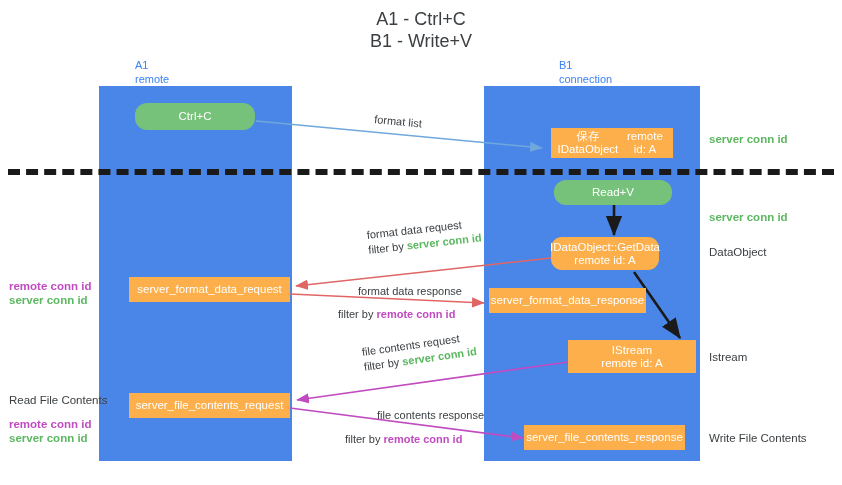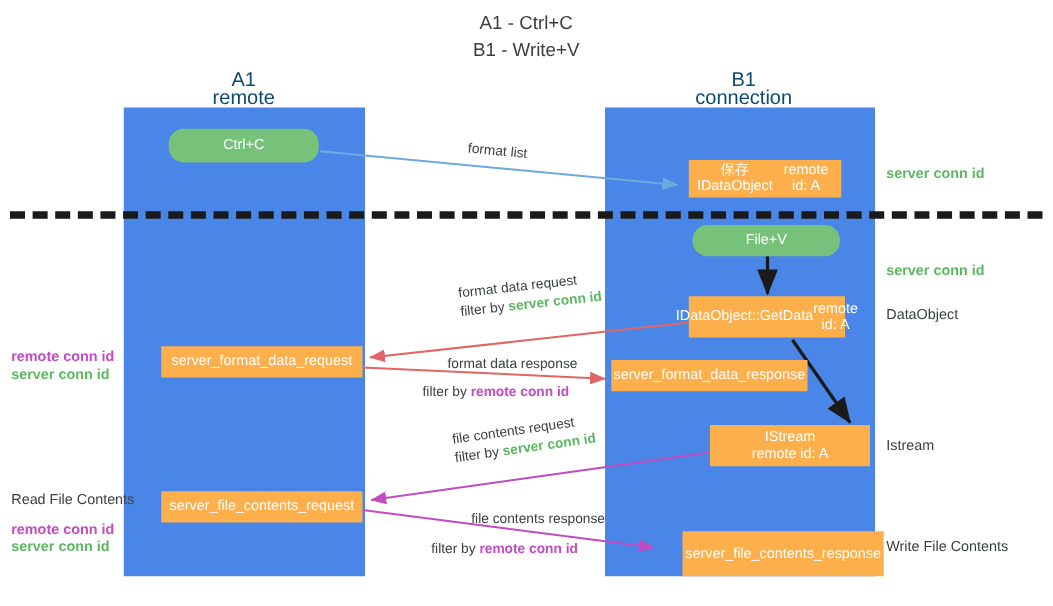--- a/index.html
+++ b/index.html
@@ -7,29 +7,29 @@
     width:842px;height:485px;
     background:#ffffff;
     font-family:"Liberation Sans","DejaVu Sans",sans-serif;
     overflow:hidden;
     position:relative;
   }
   #stage{position:absolute;left:0;top:0;width:842px;height:485px;}
 
   .title{
     position:absolute;left:0;top:8px;width:842px;
-    text-align:center;color:#3c4043;font-size:15px;line-height:22px;
+    text-align:center;color:#3c4043;font-size:18px;line-height:22px;
   }
 
   .lane{
     position:absolute;background:#4a86e8;
   }
   .lane-head{
-    position:absolute;text-align:center;color:#0c4a6e;
-    font-size:16px;line-height:14px;
+    position:absolute;text-align:left;color:#3b82f6;
+    font-size:11px;line-height:14px;
   }
 
   .dashline{
     position:absolute;left:8px;top:169px;width:826px;height:0;
     border-top:6px dashed #1a1a1a;
   }
 
   .box{
     position:absolute;box-sizing:border-box;
     display:flex;align-items:center;justify-content:center;
@@ -59,21 +59,21 @@
 
   <div class="title">
     <div>A1 - Ctrl+C</div>
     <div>B1 - Write+V</div>
   </div>
 
   <div class="lane-head" style="left:135px;top:58px;width:120px;">
     <div>A1</div>
     <div>remote</div>
   </div>
-  <div class="lane-head" style="left:535px;top:58px;width:120px;">
+  <div class="lane-head" style="left:559px;top:58px;width:120px;">
     <div>B1</div>
     <div>connection</div>
   </div>
 
   <div class="lane" style="left:99px;top:86px;width:193px;height:375px;"></div>
   <div class="lane" style="left:484px;top:86px;width:216px;height:375px;"></div>
 
   <svg class="conn">
     <defs>
       <marker id="ar-blue" markerWidth="9" markerHeight="9" refX="7.5" refY="3.2" orient="auto">
@@ -111,35 +111,35 @@
 
   <div class="box orange" style="left:129px;top:393px;width:161px;height:25px;">server_file_contents_request</div>
 
   <div class="box orange" style="left:129px;top:277px;width:161px;height:25px;">server_format_data_request</div>
 
   <div class="box orange" style="left:551px;top:128px;width:122px;height:30px;">
     <span>保存IDataObject</span>
     <span>remote id: A</span>
   </div>
 
-  <div class="box green" style="left:554px;top:180px;width:118px;height:25px;">File+V</div>
+  <div class="box green" style="left:554px;top:180px;width:118px;height:25px;">Read+V</div>
 
-  <div class="box orange" style="left:551px;top:237px;width:125px;height:33px;flex-direction:row;">
+  <div class="box orange" style="left:551px;top:237px;width:108px;height:33px;flex-direction:column;border-radius:11px;">
     <span>IDataObject::GetData</span>
     <span>remote id: A</span>
   </div>
 
   <div class="box orange" style="left:489px;top:288px;width:157px;height:25px;">server_format_data_response</div>
 
   <div class="box orange" style="left:568px;top:340px;width:128px;height:33px;flex-direction:column;">
     <span>IStream</span>
     <span>remote id: A</span>
   </div>
 
-  <div class="box orange" style="left:524px;top:425px;width:161px;height:36px;margin-left:22px;">server_file_contents_response</div>
+  <div class="box orange" style="left:524px;top:425px;width:161px;height:25px;">server_file_contents_response</div>
 
   <div class="sidelabel green-txt" style="left:709px;top:132px;">server conn id</div>
   <div class="sidelabel green-txt" style="left:709px;top:210px;">server conn id</div>
   <div class="sidelabel" style="left:709px;top:245px;">DataObject</div>
   <div class="sidelabel" style="left:709px;top:350px;">Istream</div>
   <div class="sidelabel" style="left:709px;top:431px;">Write File Contents</div>
 
   <div class="sidelabel" style="left:9px;top:279px;">
     <div class="magenta-txt">remote conn id</div>
     <div class="green-txt">server conn id</div>

